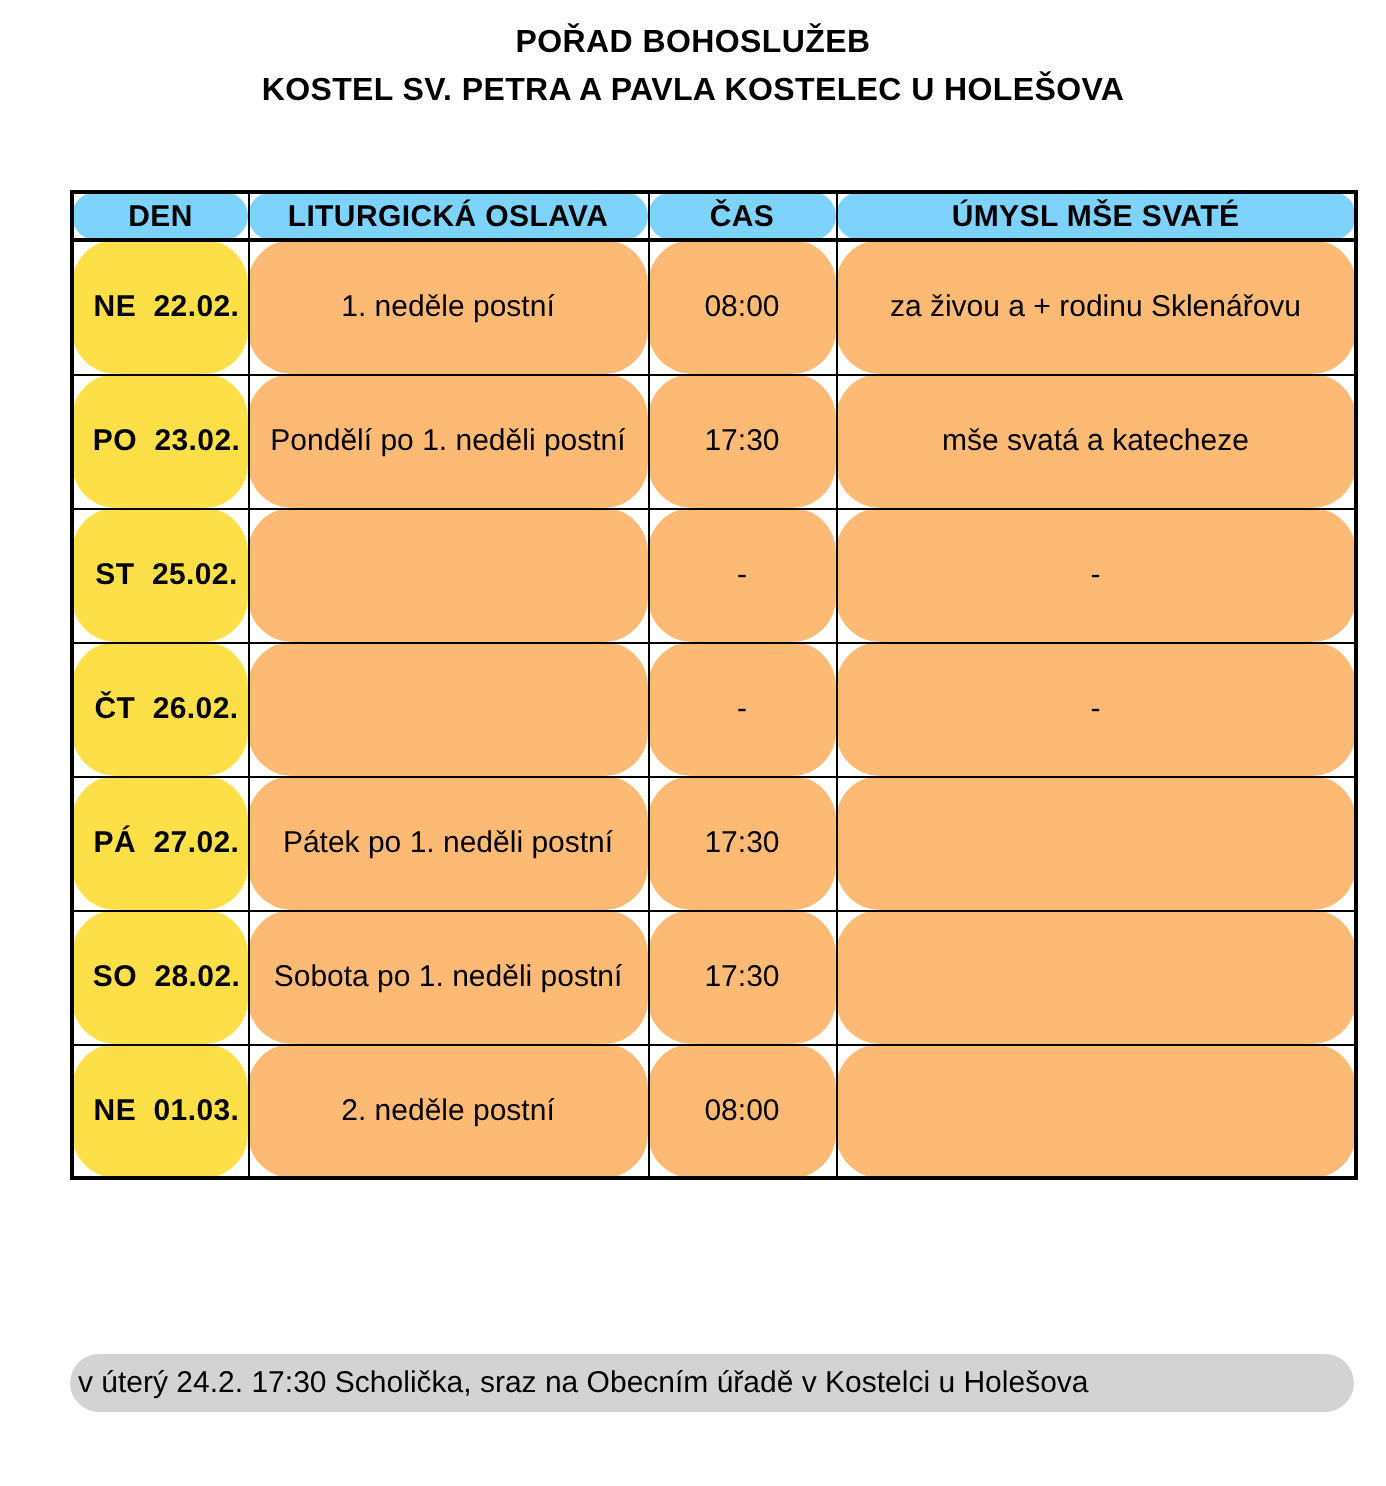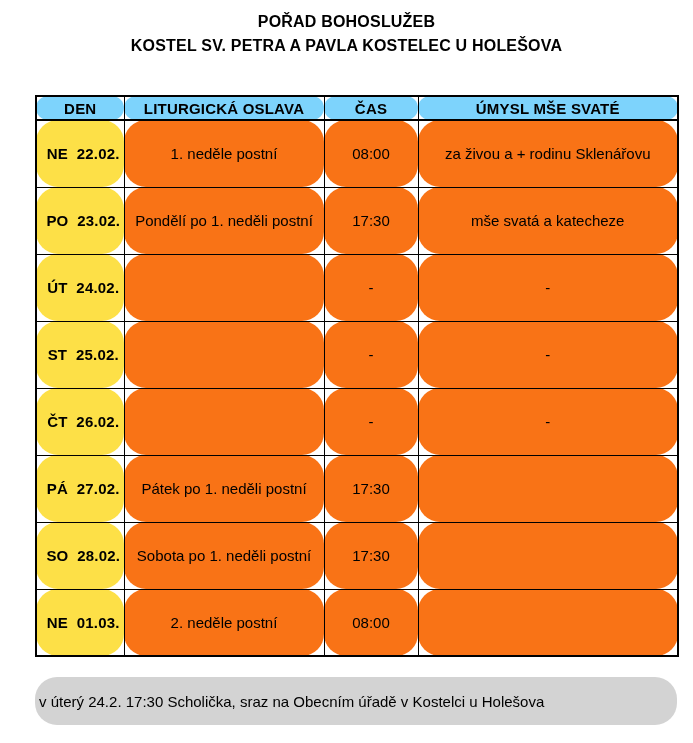--- a/index.html
+++ b/index.html
@@ -16,28 +16,28 @@
   
   table.schedule { position:absolute; left:35px; top:95px; width:642px;
                    border-collapse:collapse; table-layout:fixed;
                    border:2px solid #000; }
   table.schedule th {
       background:#7dd3fc; border:1px solid #000; border-bottom:2px solid #000;
       font-size:15px; font-weight:bold; height:24px; text-align:center;
       letter-spacing:0.2px; }
   table.schedule td {
       border:1px solid #000; height:67px; font-size:15px;
-      text-align:center; vertical-align:middle; background:#f97316;
+      text-align:center; vertical-align:middle; background:#fdba74;
       overflow:hidden; white-space:nowrap; }
   table.schedule td.day-cell {
       background:#fde047; font-weight:bold; text-align:center;
       padding-left:6px; letter-spacing:0.2px;margin-top:30px; }
 
   
-  .footer-note { position:absolute; left:35px; top:677px; width:642px; height:48px;
+  .footer-note { position:absolute; left:35px; top:677px; width:642px; height:29px;
       background:#d3d3d3; display:flex; align-items:center;
       padding-left:4px; font-size:15px; }
 </style>
 </head>
 <body>
 
 <div class="page">
 
   <div class="doc-header">
     <div class="title-line">POŘAD BOHOSLUŽEB</div>
@@ -66,26 +66,20 @@
           <td class="time-cell">08:00</td>
           <td class="intention-cell">za živou a + rodinu Sklenářovu</td>
         </tr>
         <tr>
           <td class="day-cell">PO&nbsp;&nbsp;23.02.</td>
           <td class="celebration-cell">Pondělí po 1. neděli postní</td>
           <td class="time-cell">17:30</td>
           <td class="intention-cell">mše svatá a katecheze</td>
         </tr>
         <tr>
-          <td class="day-cell">ÚT&nbsp;&nbsp;24.02.</td>
-          <td class="celebration-cell"></td>
-          <td class="time-cell">-</td>
-          <td class="intention-cell">-</td>
-        </tr>
-        <tr>
           <td class="day-cell">ST&nbsp;&nbsp;25.02.</td>
           <td class="celebration-cell"></td>
           <td class="time-cell">-</td>
           <td class="intention-cell">-</td>
         </tr>
         <tr>
           <td class="day-cell">ČT&nbsp;&nbsp;26.02.</td>
           <td class="celebration-cell"></td>
           <td class="time-cell">-</td>
           <td class="intention-cell">-</td>

